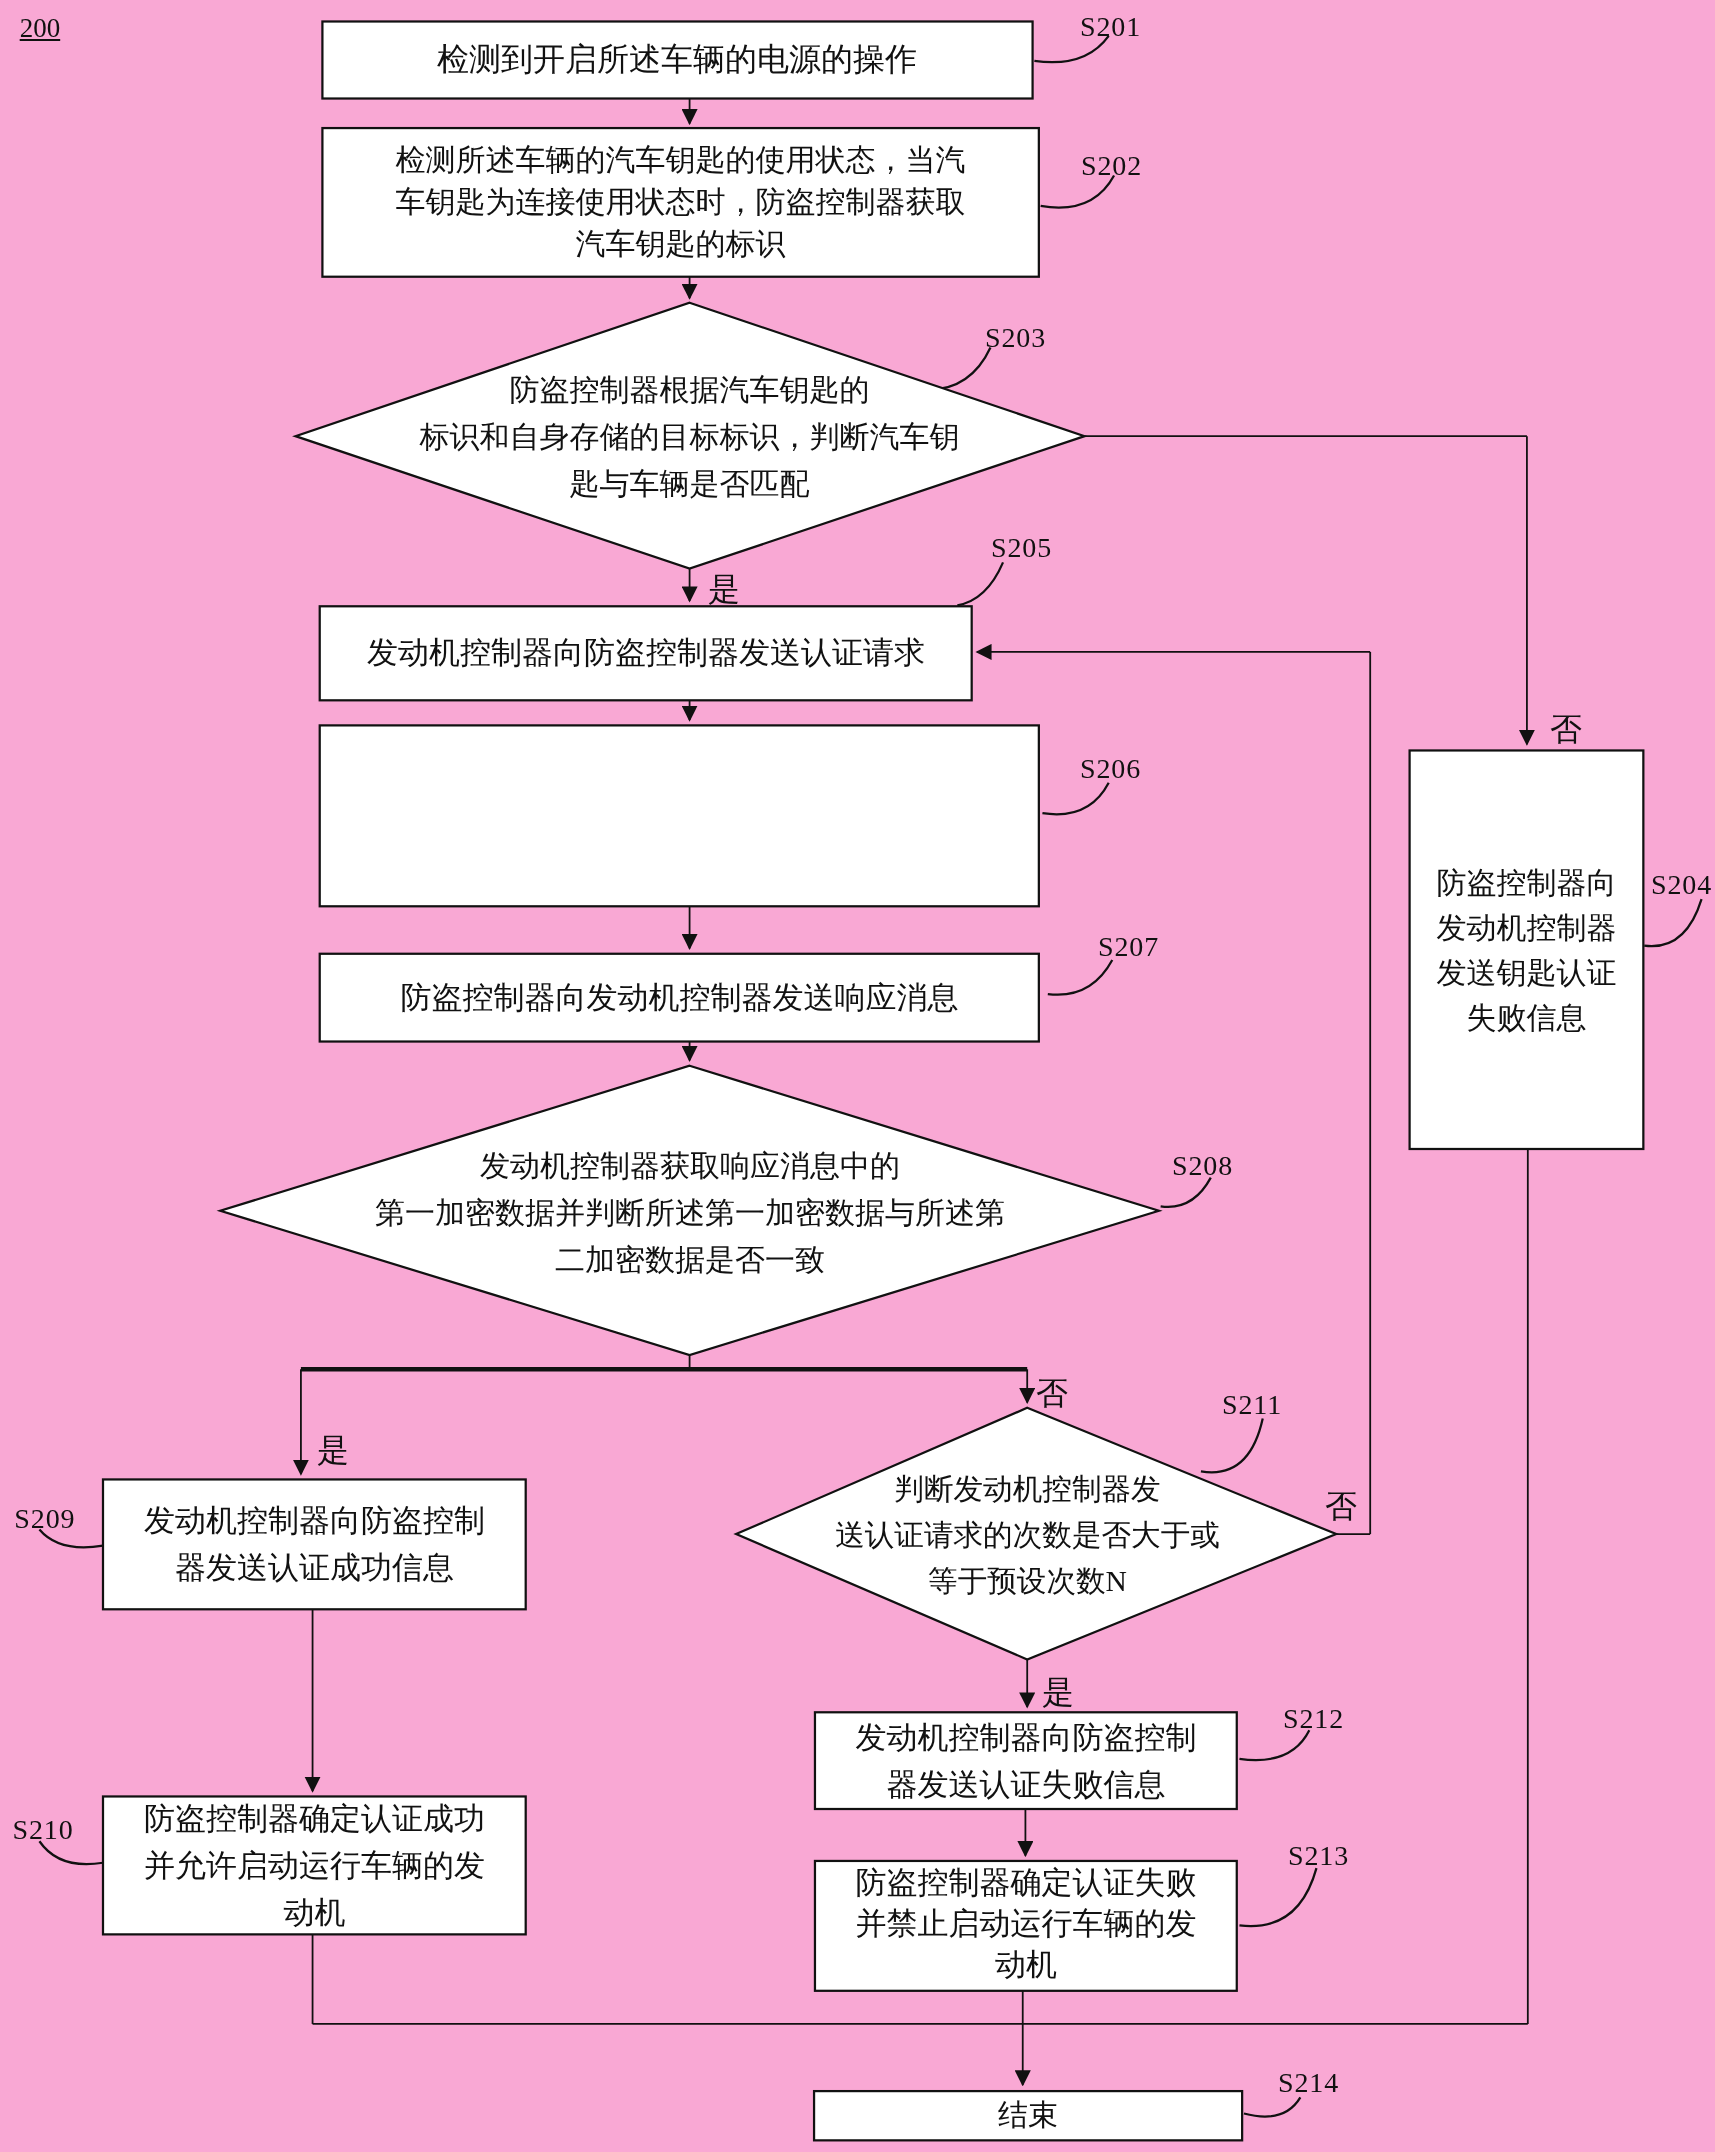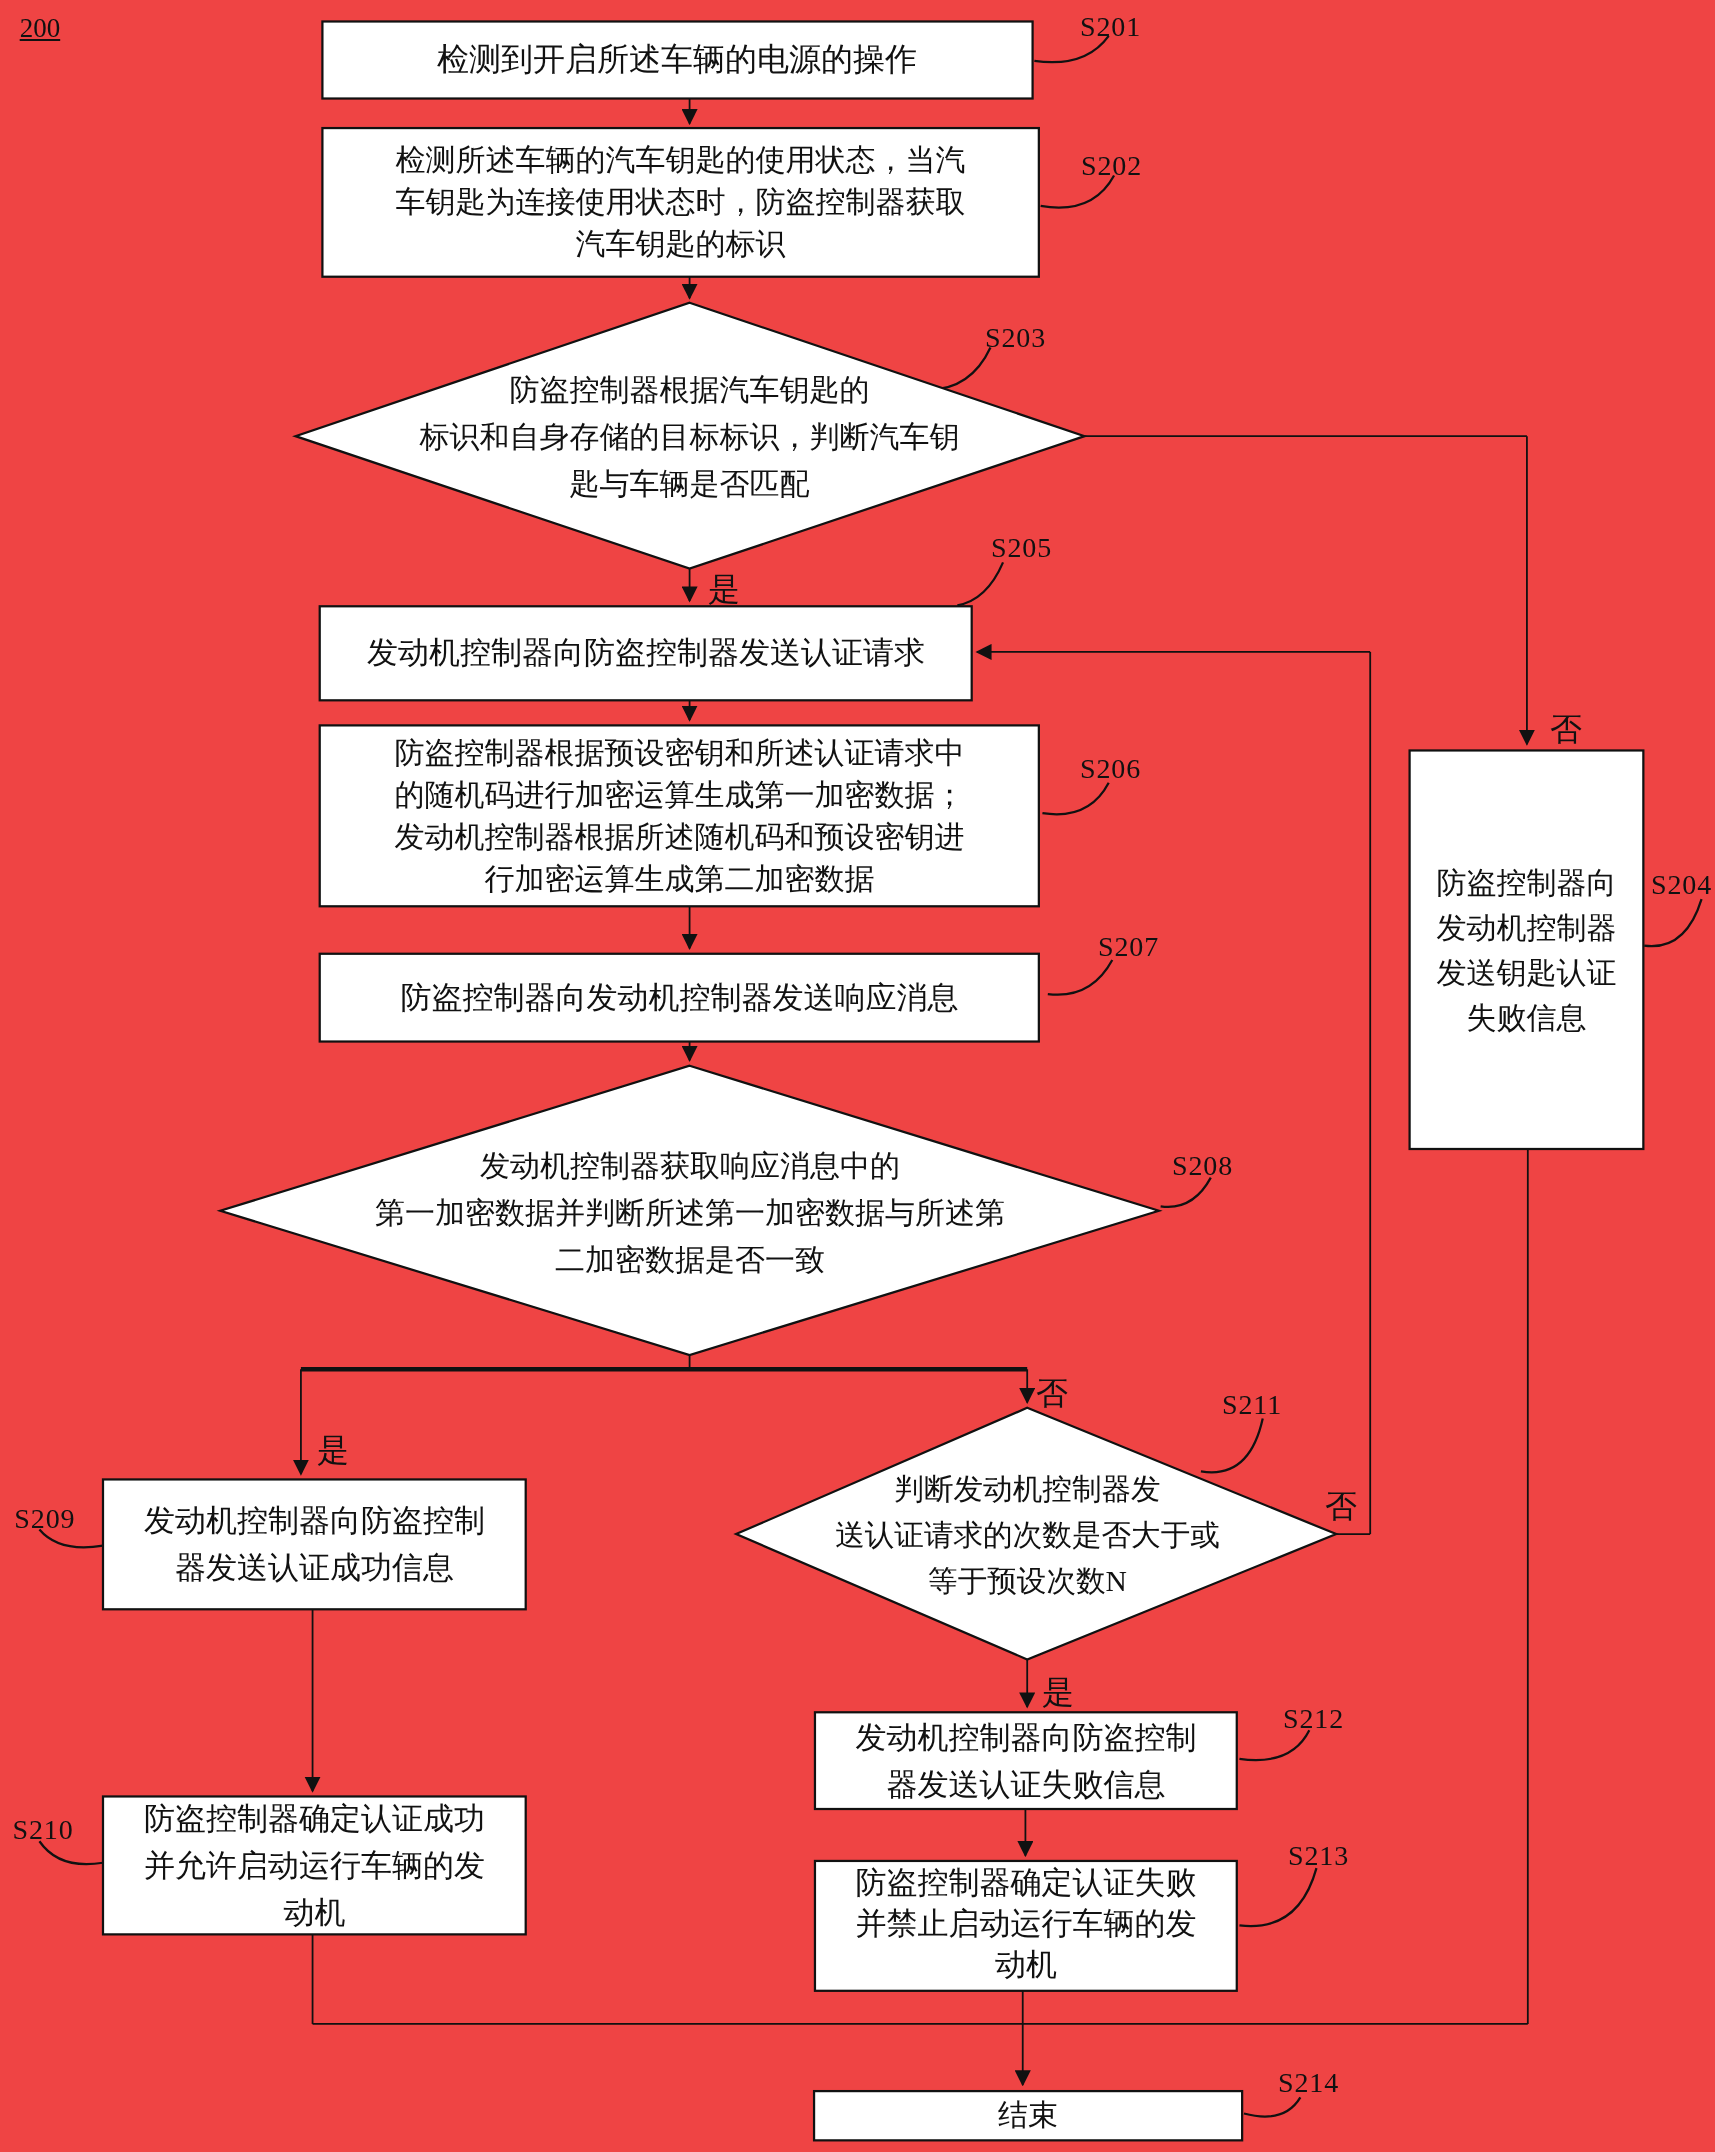--- a/index.html
+++ b/index.html
@@ -1,19 +1,19 @@
 <!DOCTYPE html>
 <html style="font-size:14.3px"><head>
 <meta charset="utf-8">
 <style>
   html,body{margin:0;padding:0;background:#ffffff;}
   #stage{
     position:relative;
     width:1715px;height:2152px;
-    background:#ef4444;
+    background:#f9a8d4;
     font-family:"Liberation Serif","DejaVu Serif",serif;
     color:#111;
   }
   #flow-svg{position:absolute;left:0;top:0;}
   .node-text{
     position:absolute;
     display:flex;align-items:center;justify-content:center;
     text-align:center;
     white-space:pre-line;
     color:#111;
@@ -125,24 +125,20 @@
 标识和自身存储的目标标识，判断汽车钥
 匙与车辆是否匹配</div>
   <div class="node-text" style="left:340px;top:134px;width:681px;height:136px;font-size:30px;line-height:42px;">检测所述车辆的汽车钥匙的使用状态，当汽
 车钥匙为连接使用状态时，防盗控制器获取
 汽车钥匙的标识</div>
   <div class="node-text" style="left:1415px;top:860px;width:223px;height:179px;font-size:30px;line-height:45px;">防盗控制器向
 发动机控制器
 发送钥匙认证
 失败信息</div>
   <div class="node-text" style="left:338px;top:606px;width:616px;height:94px;font-size:31px;">发动机控制器向防盗控制器发送认证请求</div>
-  <div class="node-text" style="left:338px;top:731px;width:683px;height:170px;font-size:30px;line-height:42px;">防盗控制器根据预设密钥和所述认证请求中
-的随机码进行加密运算生成第一加密数据；
-发动机控制器根据所述随机码和预设密钥进
-行加密运算生成第二加密数据</div>
   <div class="node-text" style="left:338px;top:954px;width:683px;height:88px;font-size:31px;">防盗控制器向发动机控制器发送响应消息</div>
   <div class="node-text" style="left:242px;top:1141px;width:896px;height:142px;font-size:30px;line-height:47px;">发动机控制器获取响应消息中的
 第一加密数据并判断所述第一加密数据与所述第
 二加密数据是否一致</div>
   <div class="node-text" style="left:112px;top:1488px;width:405px;height:112px;font-size:31px;line-height:47px;">发动机控制器向防盗控制
 器发送认证成功信息</div>
   <div class="node-text" style="left:112px;top:1802px;width:405px;height:127px;font-size:31px;line-height:47px;">防盗控制器确定认证成功
 并允许启动运行车辆的发
 动机</div>
   <div class="node-text" style="left:759px;top:1462px;width:537px;height:145px;font-size:29.6px;line-height:46px;">判断发动机控制器发

